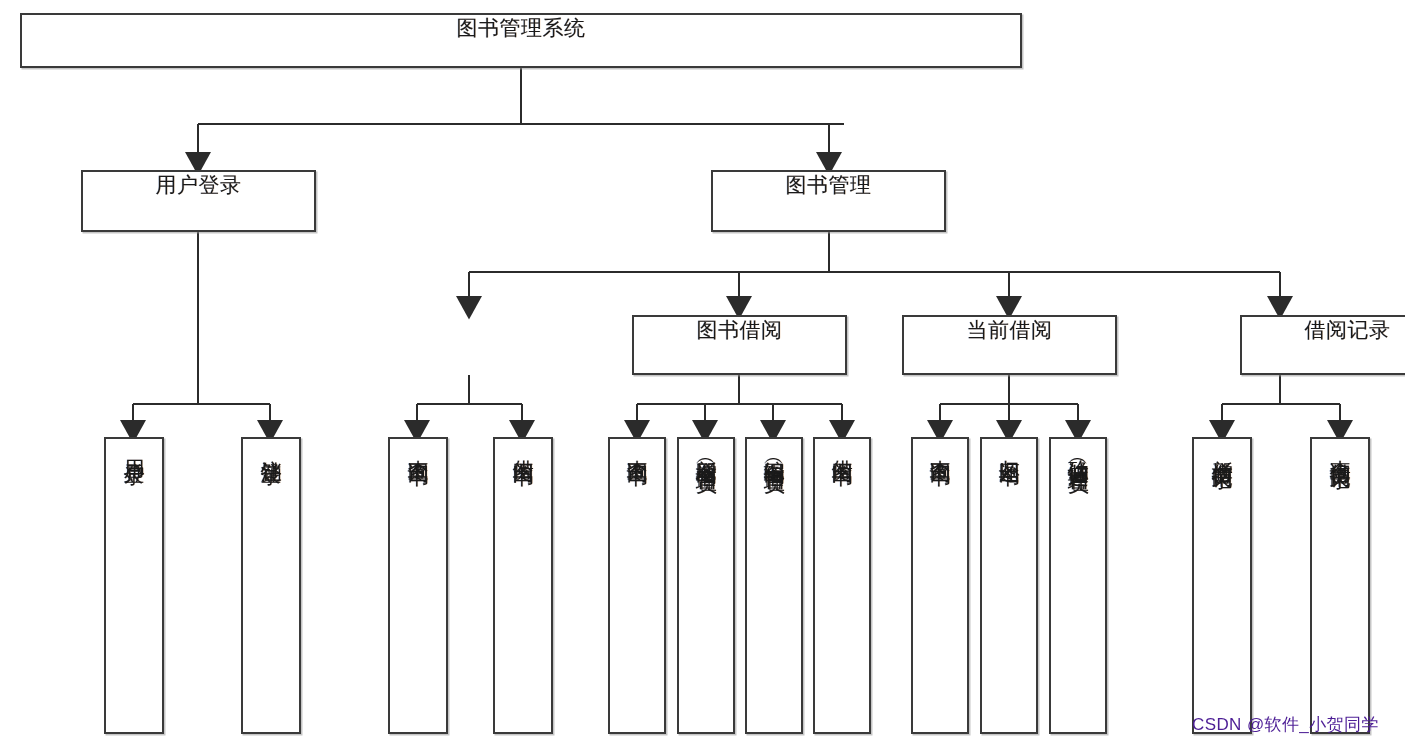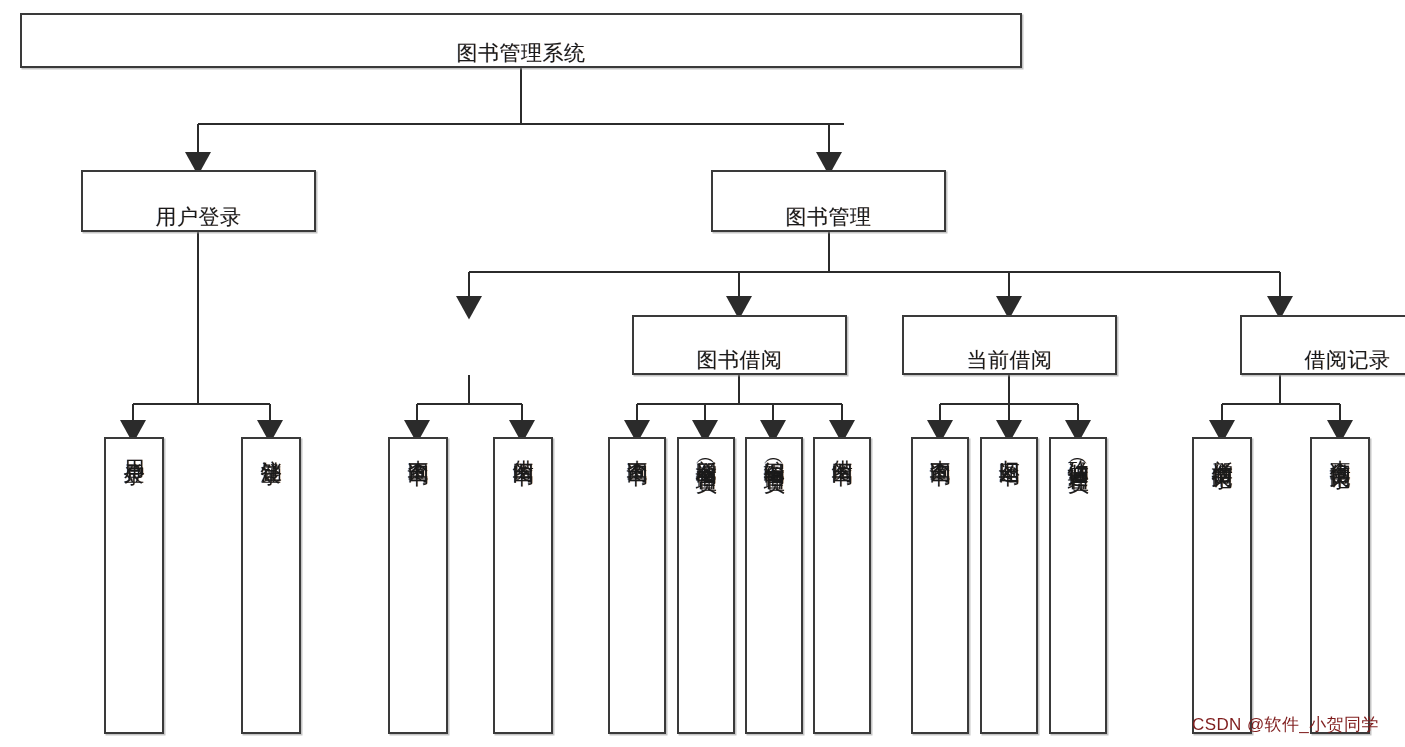--- a/index.html
+++ b/index.html
@@ -20,21 +20,21 @@
     width:1405px;
     height:747px;
     pointer-events:none;
   }
   .node{
     position:absolute;
     box-sizing:border-box;
     background:#ffffff;
     border:2.5px solid #3a3a3a;
     display:flex;
-    align-items:flex-end;
+    align-items:flex-start;
     justify-content:center;
     box-shadow:1.5px 1.5px 0 rgba(150,150,150,.55);
   }
   .node .lbl{
     font-size:21px;
     line-height:1.22;
     letter-spacing:.5px;
     color:#1a1a1a;
     white-space:nowrap;
     text-shadow:0.5px 0 0 rgba(200,120,40,.28), -0.5px 0 0 rgba(70,120,200,.28);
@@ -51,21 +51,21 @@
     line-height:1.16;
     letter-spacing:2px;
     white-space:normal;
     max-height:100%;
   }
   #watermark{
     position:absolute;
     left:1192px;
     top:713px;
     font-size:17px;
-    color:#7f1d1d;
+    color:#4c1d95;
     white-space:nowrap;
     letter-spacing:.4px;
   }
 </style>
 </head>
 <body>
 
 <div id="stage">
 
   <svg id="wires" viewBox="0 0 1405 747">

